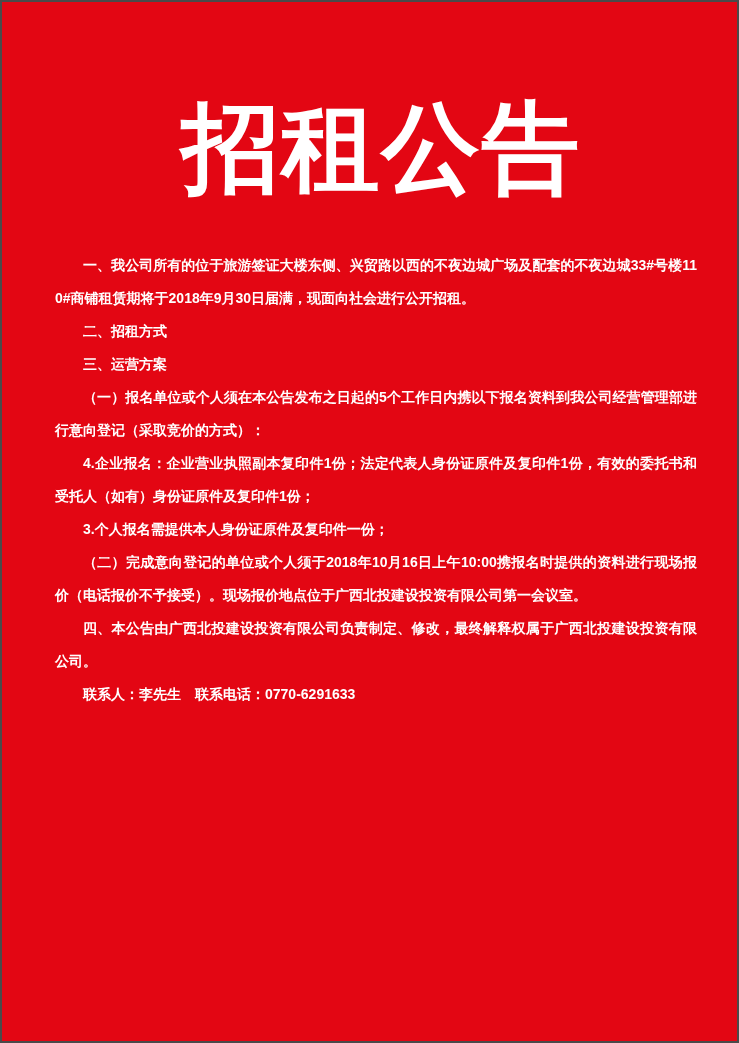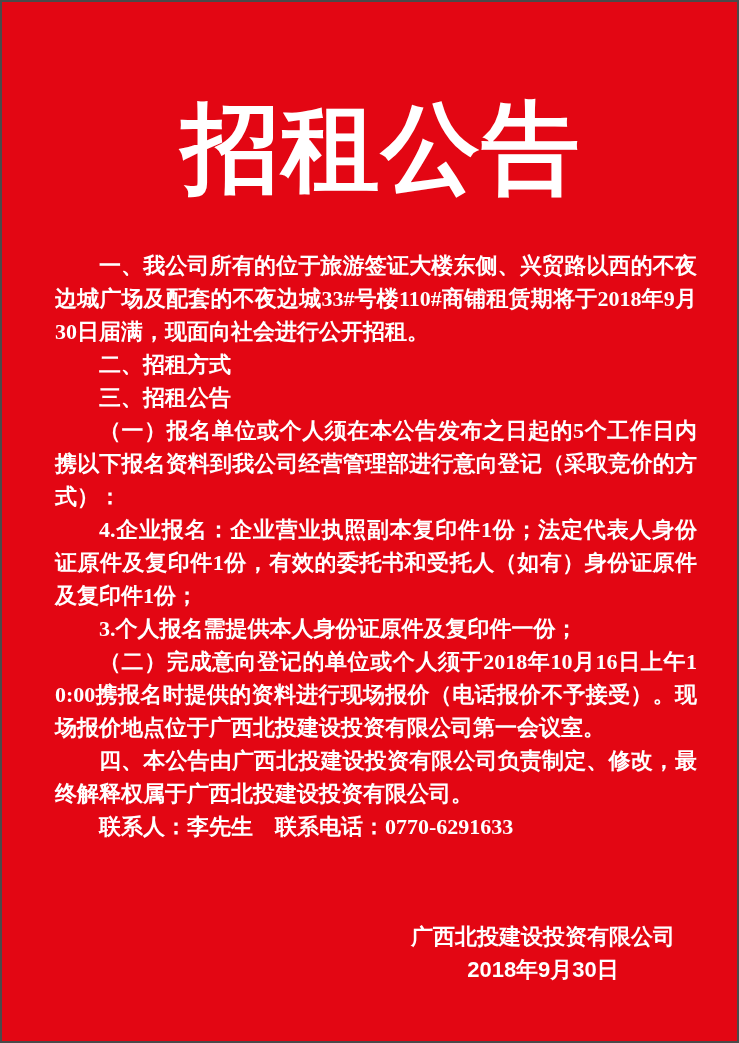--- a/index.html
+++ b/index.html
@@ -34,28 +34,27 @@
   }
   .body-text {
     position: absolute;
     top: 247px;
     left: 53px;
     right: 40px;
   }
   .body-text p {
     margin: 0;
     padding: 0;
-    font-size: 22px;
+    font-size: 14px;
     font-weight: bold;
     line-height: 33px;
     text-indent: 2em;
     text-align: justify;
     word-break: break-all;
     color: #ffffff;
-    font-family: Liberation Serif, serif;
   }
   .signature {
     position: absolute;
     top: 918px;
     right: 62px;
     text-align: center;
     font-size: 22px;
     font-weight: bold;
     line-height: 33px;
     color: #ffffff;
@@ -64,27 +63,23 @@
 </head>
 <body>
 
 <div class="page">
 
   <h1 class="title">招租公告</h1>
 
   <div class="body-text">
     <p>一、我公司所有的位于旅游签证大楼东侧、兴贸路以西的不夜边城广场及配套的不夜边城33#号楼110#商铺租赁期将于2018年9月30日届满，现面向社会进行公开招租。</p>
     <p>二、招租方式</p>
-    <p>三、招租公告</p>
+    <p>三、运营方案</p>
     <p>（一）报名单位或个人须在本公告发布之日起的5个工作日内携以下报名资料到我公司经营管理部进行意向登记（采取竞价的方式）：</p>
     <p>4.企业报名：企业营业执照副本复印件1份；法定代表人身份证原件及复印件1份，有效的委托书和受托人（如有）身份证原件及复印件1份；</p>
     <p>3.个人报名需提供本人身份证原件及复印件一份；</p>
     <p>（二）完成意向登记的单位或个人须于2018年10月16日上午10:00携报名时提供的资料进行现场报价（电话报价不予接受）。现场报价地点位于广西北投建设投资有限公司第一会议室。</p>
     <p>四、本公告由广西北投建设投资有限公司负责制定、修改，最终解释权属于广西北投建设投资有限公司。</p>
     <p>联系人：李先生　联系电话：0770-6291633</p>
   </div>
 
-  <div class="signature">
-    <div>广西北投建设投资有限公司</div>
-    <div>2018年9月30日</div>
-  </div>
 
 </div>
 
 </body></html>

